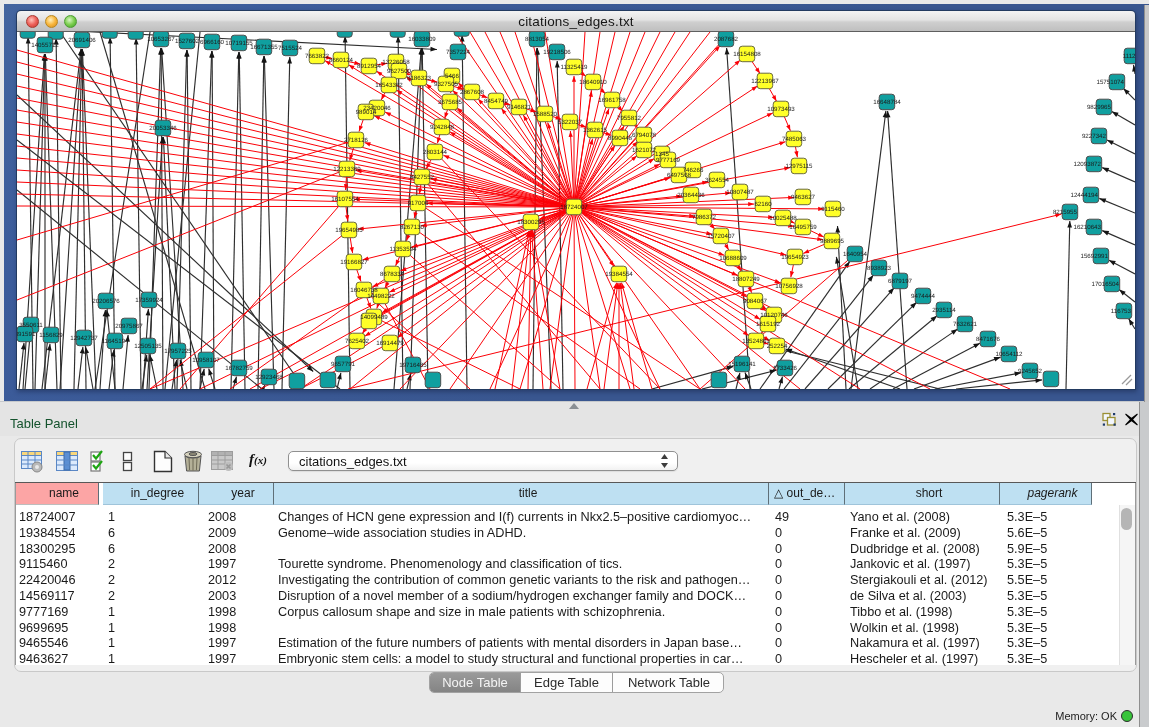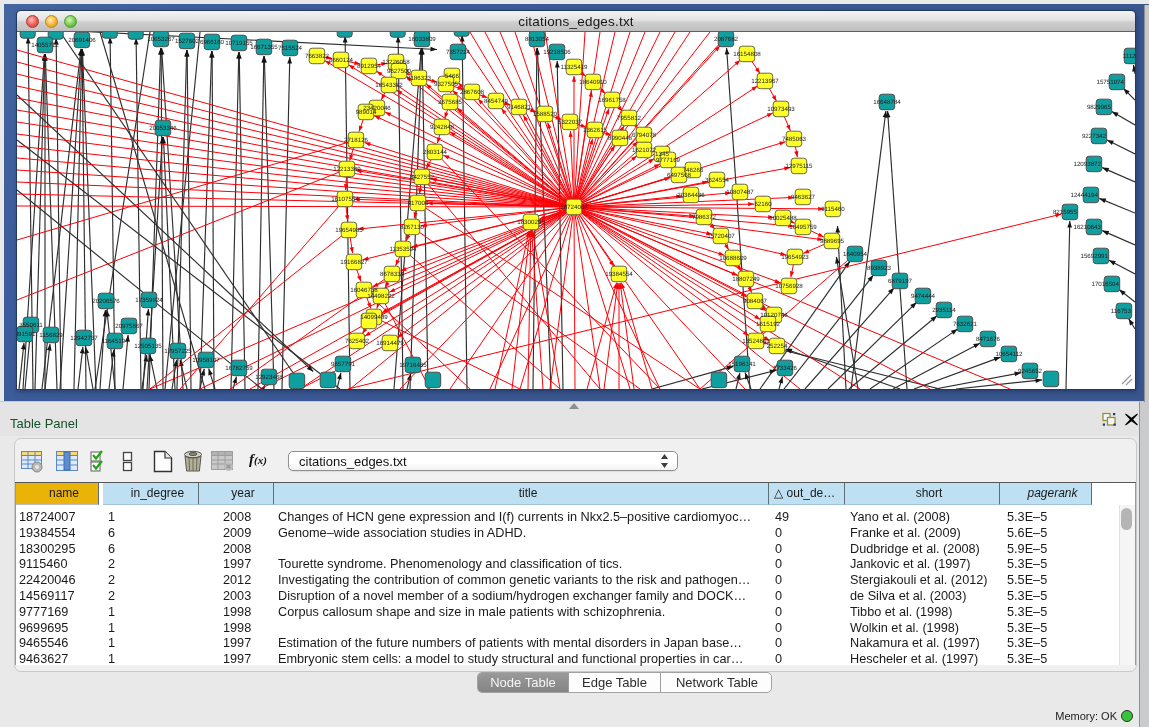--- a/index.html
+++ b/index.html
@@ -29,26 +29,26 @@
 #combo .txt { position:absolute; left:10px; top:2px; font-size:13px; color:#111; }
 
 #table { position:absolute; left:15px; top:483px; width:1121px; height:182px; background:#fff;
   border-left:1px solid #9a9a9a; border-right:1px solid #9a9a9a; }
 .hc { position:absolute; top:483px; height:22px; background:#bee0f2;
   border-right:1px solid #5f6f78; border-bottom:1px solid #9fc4da;
   font-size:12px; color:#1a1a1a; text-align:center; line-height:21px; padding-left:14px; }
 #hdrline { position:absolute; left:15px; top:482px; width:1121px; height:1px; background:#585858; }
 .trow { position:absolute; left:16px; width:1103px; height:16px; font-size:12.7px; color:#1a1a1a; }
 .trow .c { position:absolute; top:1px; white-space:nowrap; overflow:hidden; }
-.c1 { left:3px; } .c2 { left:92px; } .c3 { left:207px;text-align:right; } .c4 { left:262px; }
+.c1 { left:3px; } .c2 { left:92px; } .c3 { left:192px;text-align:right; } .c4 { left:262px; }
 .c5 { left:759px;text-align:right; } .c6 { left:834px; } .c7 { left:991px; }
 
 #tabs { position:absolute; left:429px; top:672px; width:295px; height:21px;
   border:1px solid #a2a2a2; border-radius:5px; background:#fdfdfd; overflow:hidden;
-  font-size:13px; color:#2c2c2c;margin-left:48px; }
+  font-size:13px; color:#2c2c2c; }
 #tabs .seg { position:absolute; top:0; height:100%; text-align:center; line-height:20px; }
 #tabs .sel { background:linear-gradient(#9a9a9a,#848484); color:#f4f4f4; }
 #memory { position:absolute; right:32px; top:710px; font-size:11px; color:#1d1d1d; }
 #memdot { position:absolute; left:1121px; top:710px; width:12px; height:12px; border-radius:50%;
   background:#38c43a; border:1.5px solid #2e2e2e; }
 #rstrip { position:absolute; left:1139px; top:402px; width:10px; height:325px;
   background:#c9cbcd; border-left:1px solid #8f8f8f; }
 
 #sbtrack { position:absolute; left:1119px; top:505px; width:16px; height:160px; background:#f5f5f5;
   border-left:1px solid #e0e0e0; }
@@ -966,21 +966,21 @@
 <div id="combo">
     <span class="txt">citations_edges.txt</span>
   <svg width="9" height="14" style="position:absolute;right:8px;top:2px">
     <path d="M4.5 0 L8 5 L1 5 Z" fill="#3c3c3c"></path>
     <path d="M4.5 14 L8 9 L1 9 Z" fill="#3c3c3c"></path>
   </svg>
 </div>
 
 <div id="table"></div>
 <div id="hdrline"></div>
-<div class="hc" style="left:16px;width:83px;background:#eab308;border-bottom:1px solid #bdbdbd;">name</div>
+<div class="hc" style="left:16px;width:83px;background:#fca5a5;border-bottom:1px solid #bdbdbd;">name</div>
 <div class="hc" style="left:103px;width:96px;">in_degree</div>
 <div class="hc" style="left:199px;width:75px;">year</div>
 <div class="hc" style="left:274px;width:495px;">title</div>
 <div class="hc" style="left:769px;width:76px;text-align:left;padding-left:5px;">△ out_de…</div>
 <div class="hc" style="left:845px;width:155px;">short</div>
 <div class="hc" style="left:1000px;width:92px;font-style:italic;">pagerank</div>
 <div class="trow" style="top:509.0px">
     <span class="c c1">18724007</span>
     <span class="c c2">1</span>
     <span class="c c3">2008</span>

